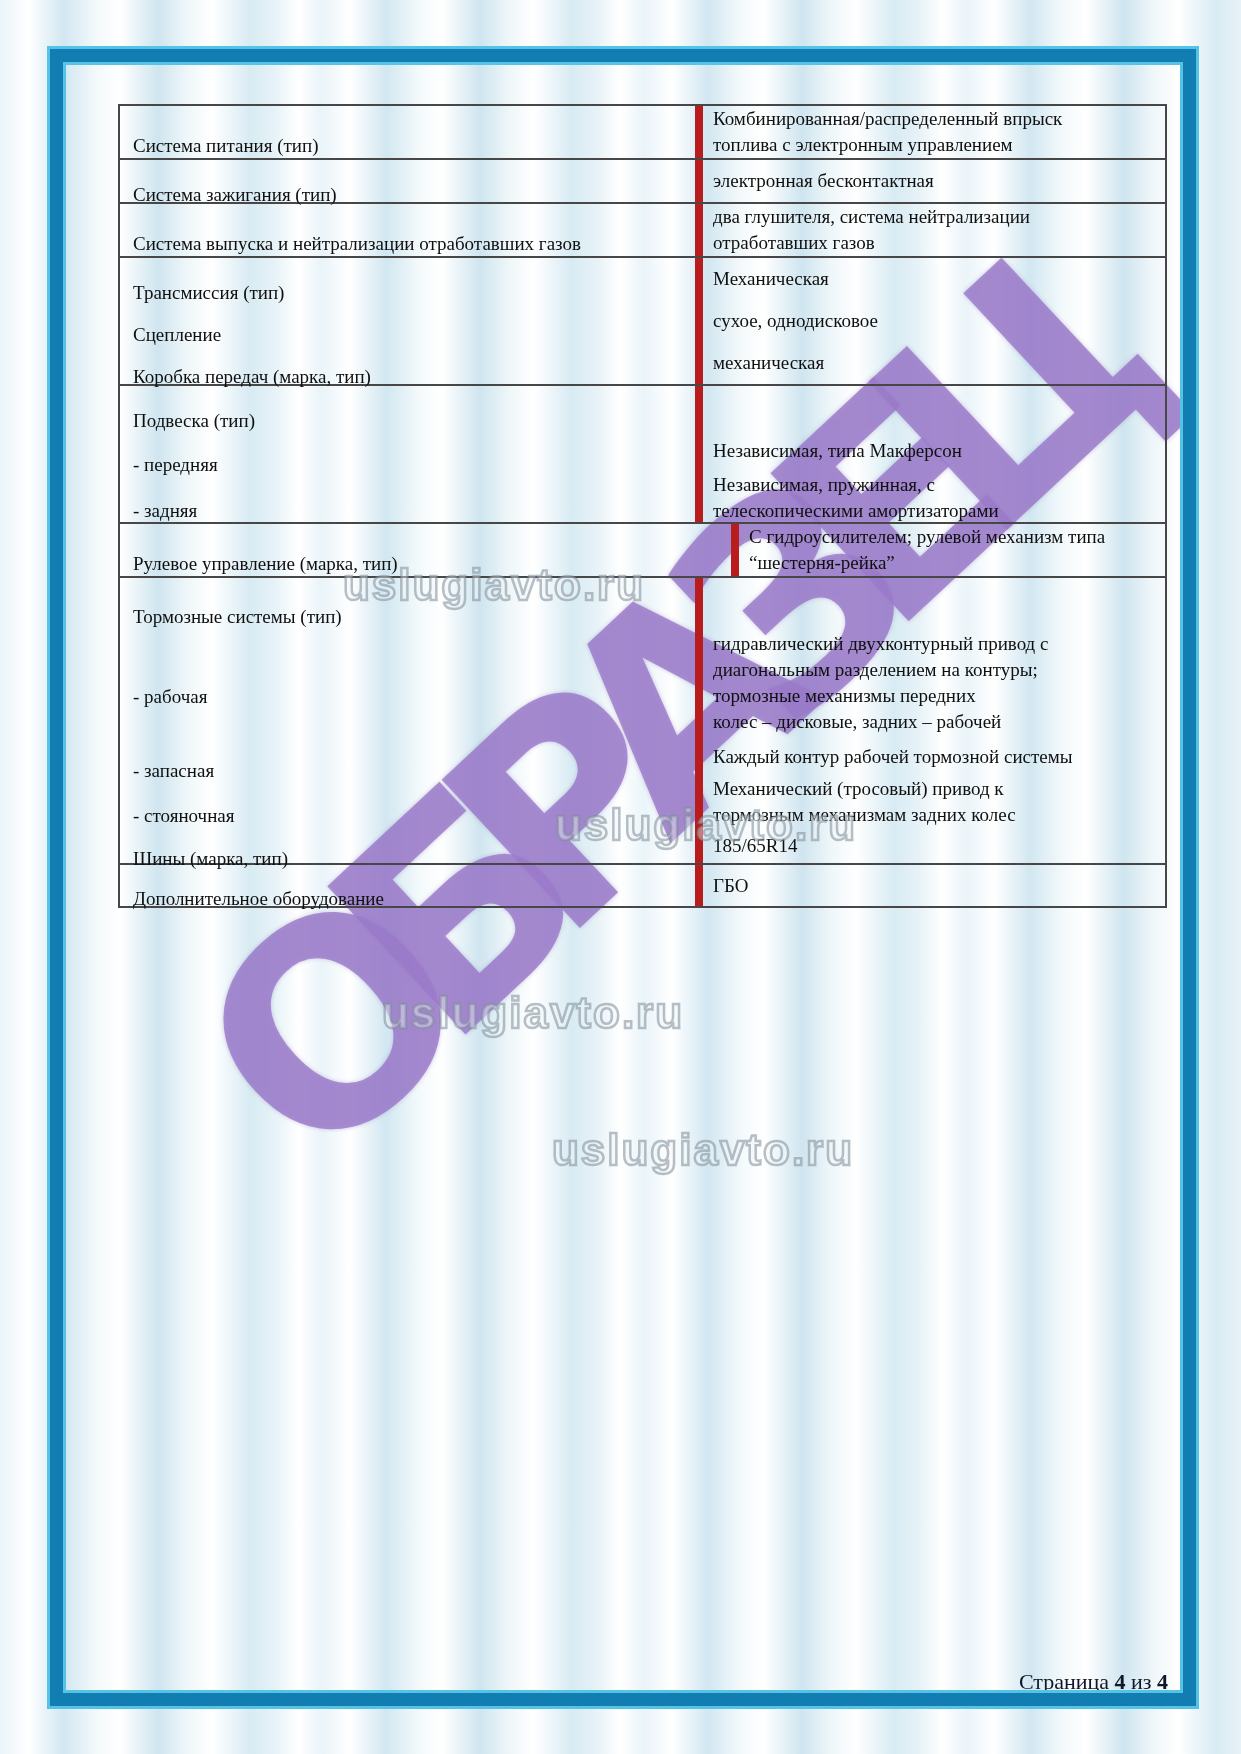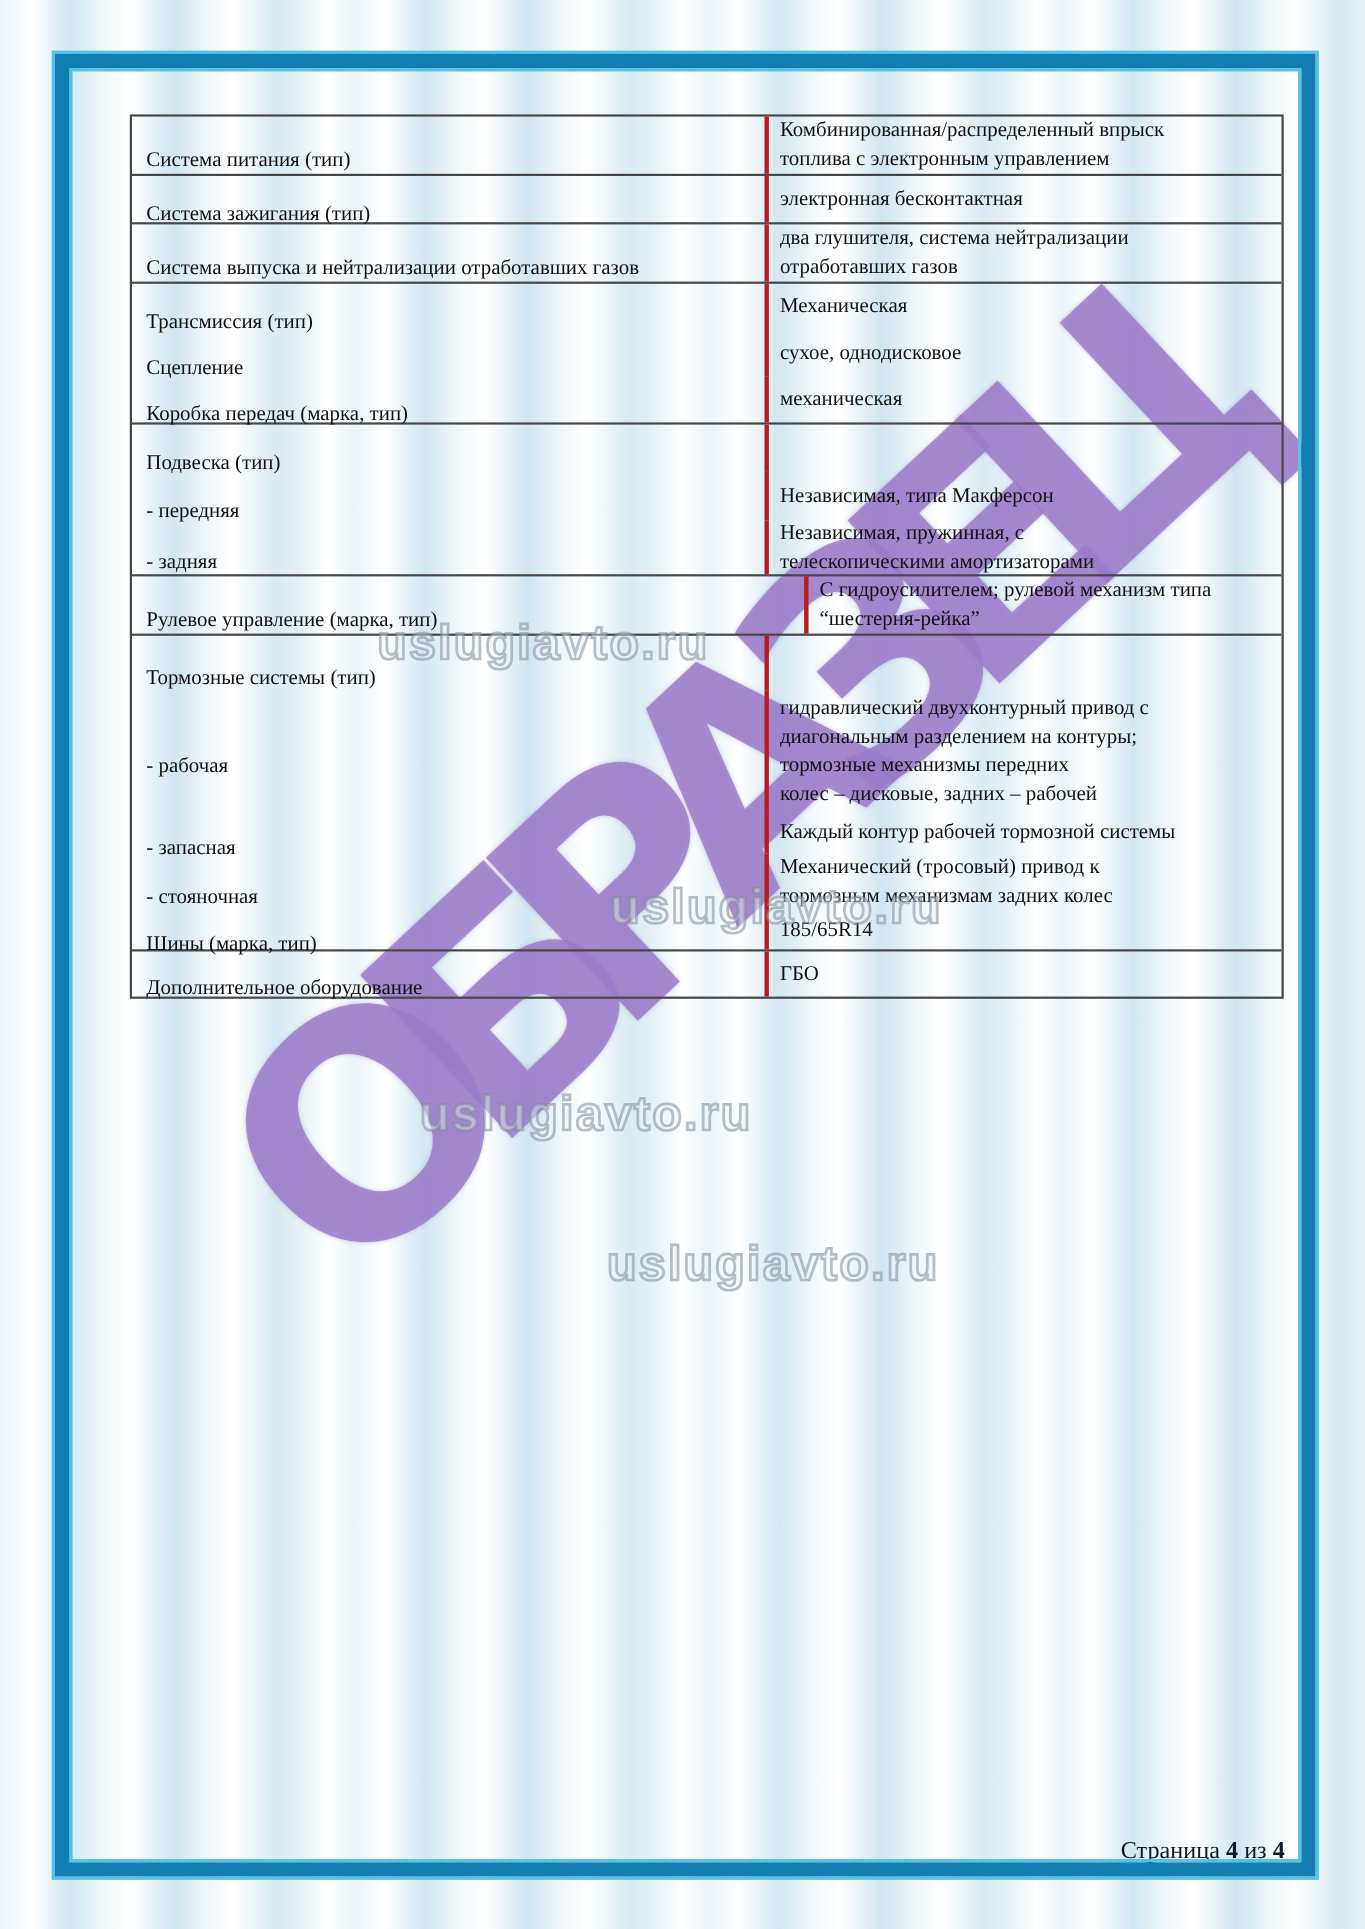--- a/index.html
+++ b/index.html
@@ -45,21 +45,21 @@
   .spec-table {
     position:absolute; left:118px; top:104px; width:1049px; z-index:2;
     border:2px solid #474747; box-sizing:border-box;
     font-size:19px; line-height:26px; color:#101010;
   }
   .group { border-bottom:2px solid #474747; }
   .group:last-child { border-bottom:none; }
   .tline { display:flex; box-sizing:border-box; }
   .cell { box-sizing:border-box; display:flex; align-items:center; }
   .cell.lab { width:575px; flex:0 0 575px; padding:2px 0 2px 13px;margin-top:27px; }
-  .cell.val { flex:1; border-left:4px solid #b91c1c; padding:2px 8px 2px 10px;
+  .cell.val { flex:1; border-left:8px solid #b91c1c; padding:2px 8px 2px 10px;
               white-space:pre-line; }
   .b { font-weight:normal; }
 
   
   .footer {
     position:absolute; right:73px; top:1621px; z-index:2;
     font-size:22px; color:#0f172a;margin-top:48px;
   }
   .footer .b { font-weight:bold; }
 </style>

